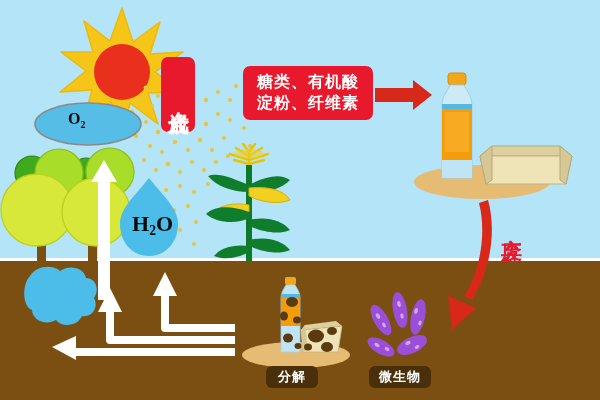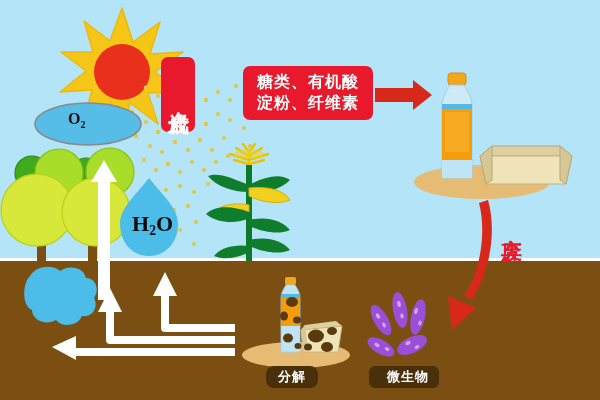--- a/index.html
+++ b/index.html
@@ -38,22 +38,22 @@
     font-size:17px;display:flex;align-items:center;justify-content:center;
     white-space:nowrap;
   }
 
   
   .brownlabel{
     position:absolute;background:#4a2f0b;border-radius:6px;color:#ffffff;
     font-size:13px;font-weight:bold;display:flex;align-items:center;
     justify-content:center;letter-spacing:1px;white-space:nowrap;
   }
-  #label-decompose{left:266px;top:366px;width:52px;height:22px;border-radius:8px;}
-  #label-microbe{left:369px;top:366px;width:62px;height:22px;padding-left:8px;}
+  #label-decompose{left:266px;top:366px;width:52px;height:22px;}
+  #label-microbe{left:369px;top:366px;width:62px;height:22px;}
 
   
   #label-discard{
     position:absolute;left:496px;top:222px;color:#e8192c;
     font-size:21px;font-weight:bold;line-height:1.45;
     writing-mode:vertical-rl;text-orientation:upright;
   }
 
   
   .moltext{

